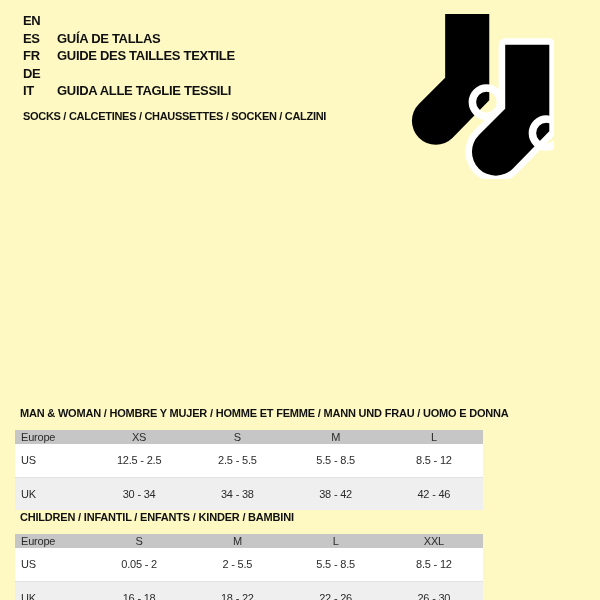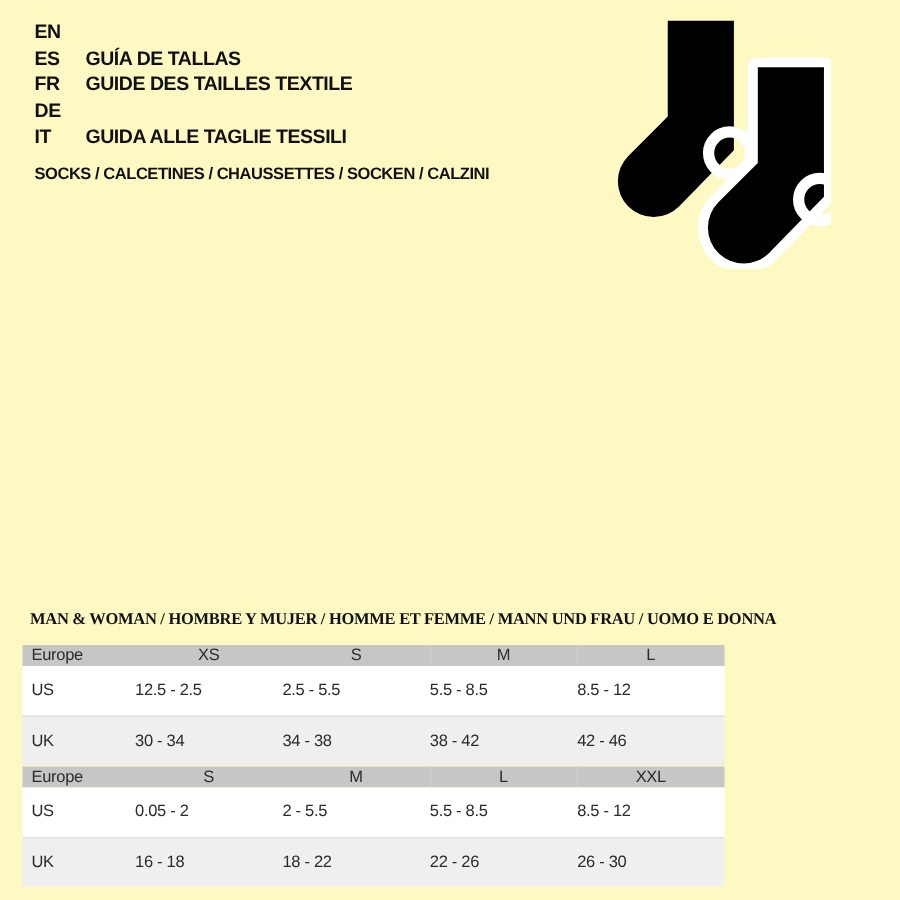--- a/index.html
+++ b/index.html
@@ -30,32 +30,32 @@
 
   
   .socks-icon { position: absolute; left: 402px; top: 12px; }
 
   
   .size-table { position: absolute; left: 15px; width: 468px; }
   .size-table.t1 { top: 407px; }
   .size-table.t2 { top: 511px; }
   .table-title {
     font-size: 11px; font-weight: bold; letter-spacing: -0.2px; color: #101010;
-    margin-left: 5px; height: 23px; line-height: 13px; white-space: nowrap; font-family: Liberation Serif, serif;
+    margin-left: 5px; height: 23px; line-height: 13px; white-space: nowrap;
   }
   table.sizes {
     width: 100%; border-collapse: collapse; table-layout: fixed;
     font-size: 11px; color: #2b2b2b;
   }
   table.sizes col.c-region { width: 75px; }
   table.sizes th {
     background: #c6c6c6; font-weight: normal; height: 14px;
     text-align: center; padding: 0; letter-spacing: -0.2px; margin-left: 27px;
   }
-  table.sizes td { padding: 0; letter-spacing: -0.2px; }
+  table.sizes td { text-align: center; padding: 0; letter-spacing: -0.2px; }
   table.sizes th:first-child, table.sizes td:first-child {
     text-align: left; padding-left: 6px;
   }
   table.sizes tbody tr { height: 33px; }
   tr.row-a { background: #ffffff; border-bottom: 1px solid #e3e3e3; }
   tr.row-b { background: #efefef; }
 </style>
 </head>
 <body>
 
@@ -128,20 +128,21 @@
           <td>30 - 34</td>
           <td>34 - 38</td>
           <td>38 - 42</td>
           <td>42 - 46</td>
         </tr>
       </tbody>
     </table>
   </div>
 
   <div class="size-table t2">
+    <div class="table-title">CHILDREN / INFANTIL / ENFANTS / KINDER / BAMBINI</div>
     <table class="sizes">
       <colgroup>
           <col class="c-region">
           <col>
           <col>
           <col>
           <col>
         </colgroup>
       <thead>
         <tr>

